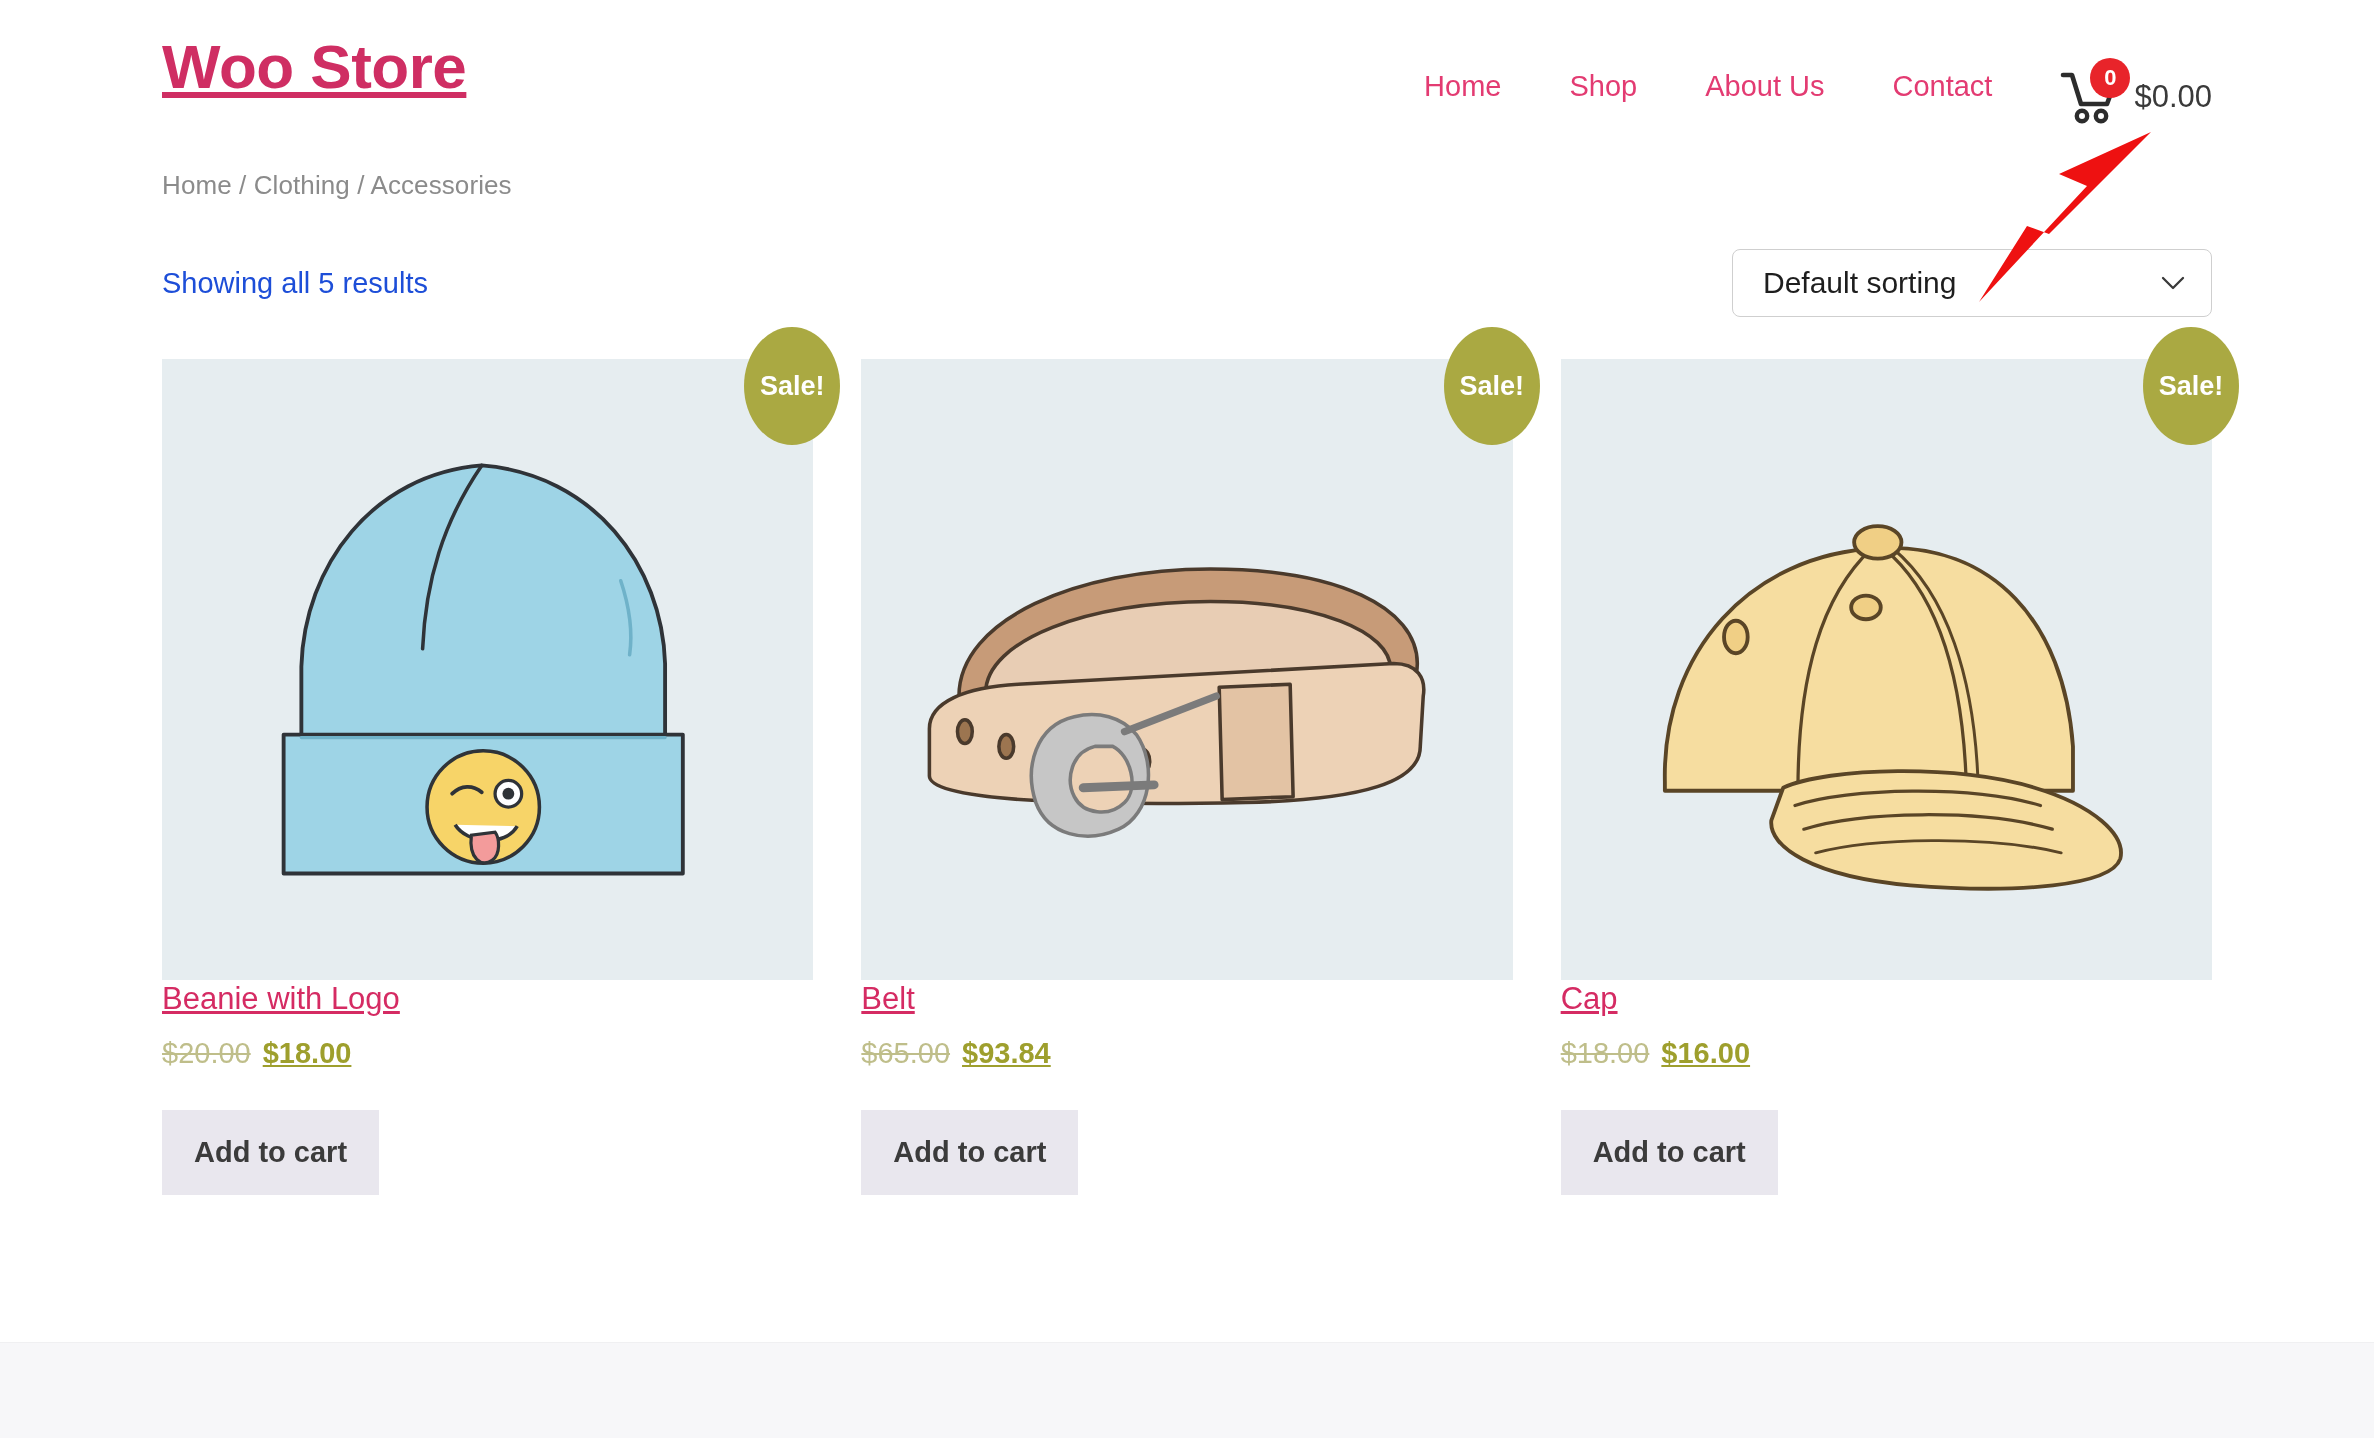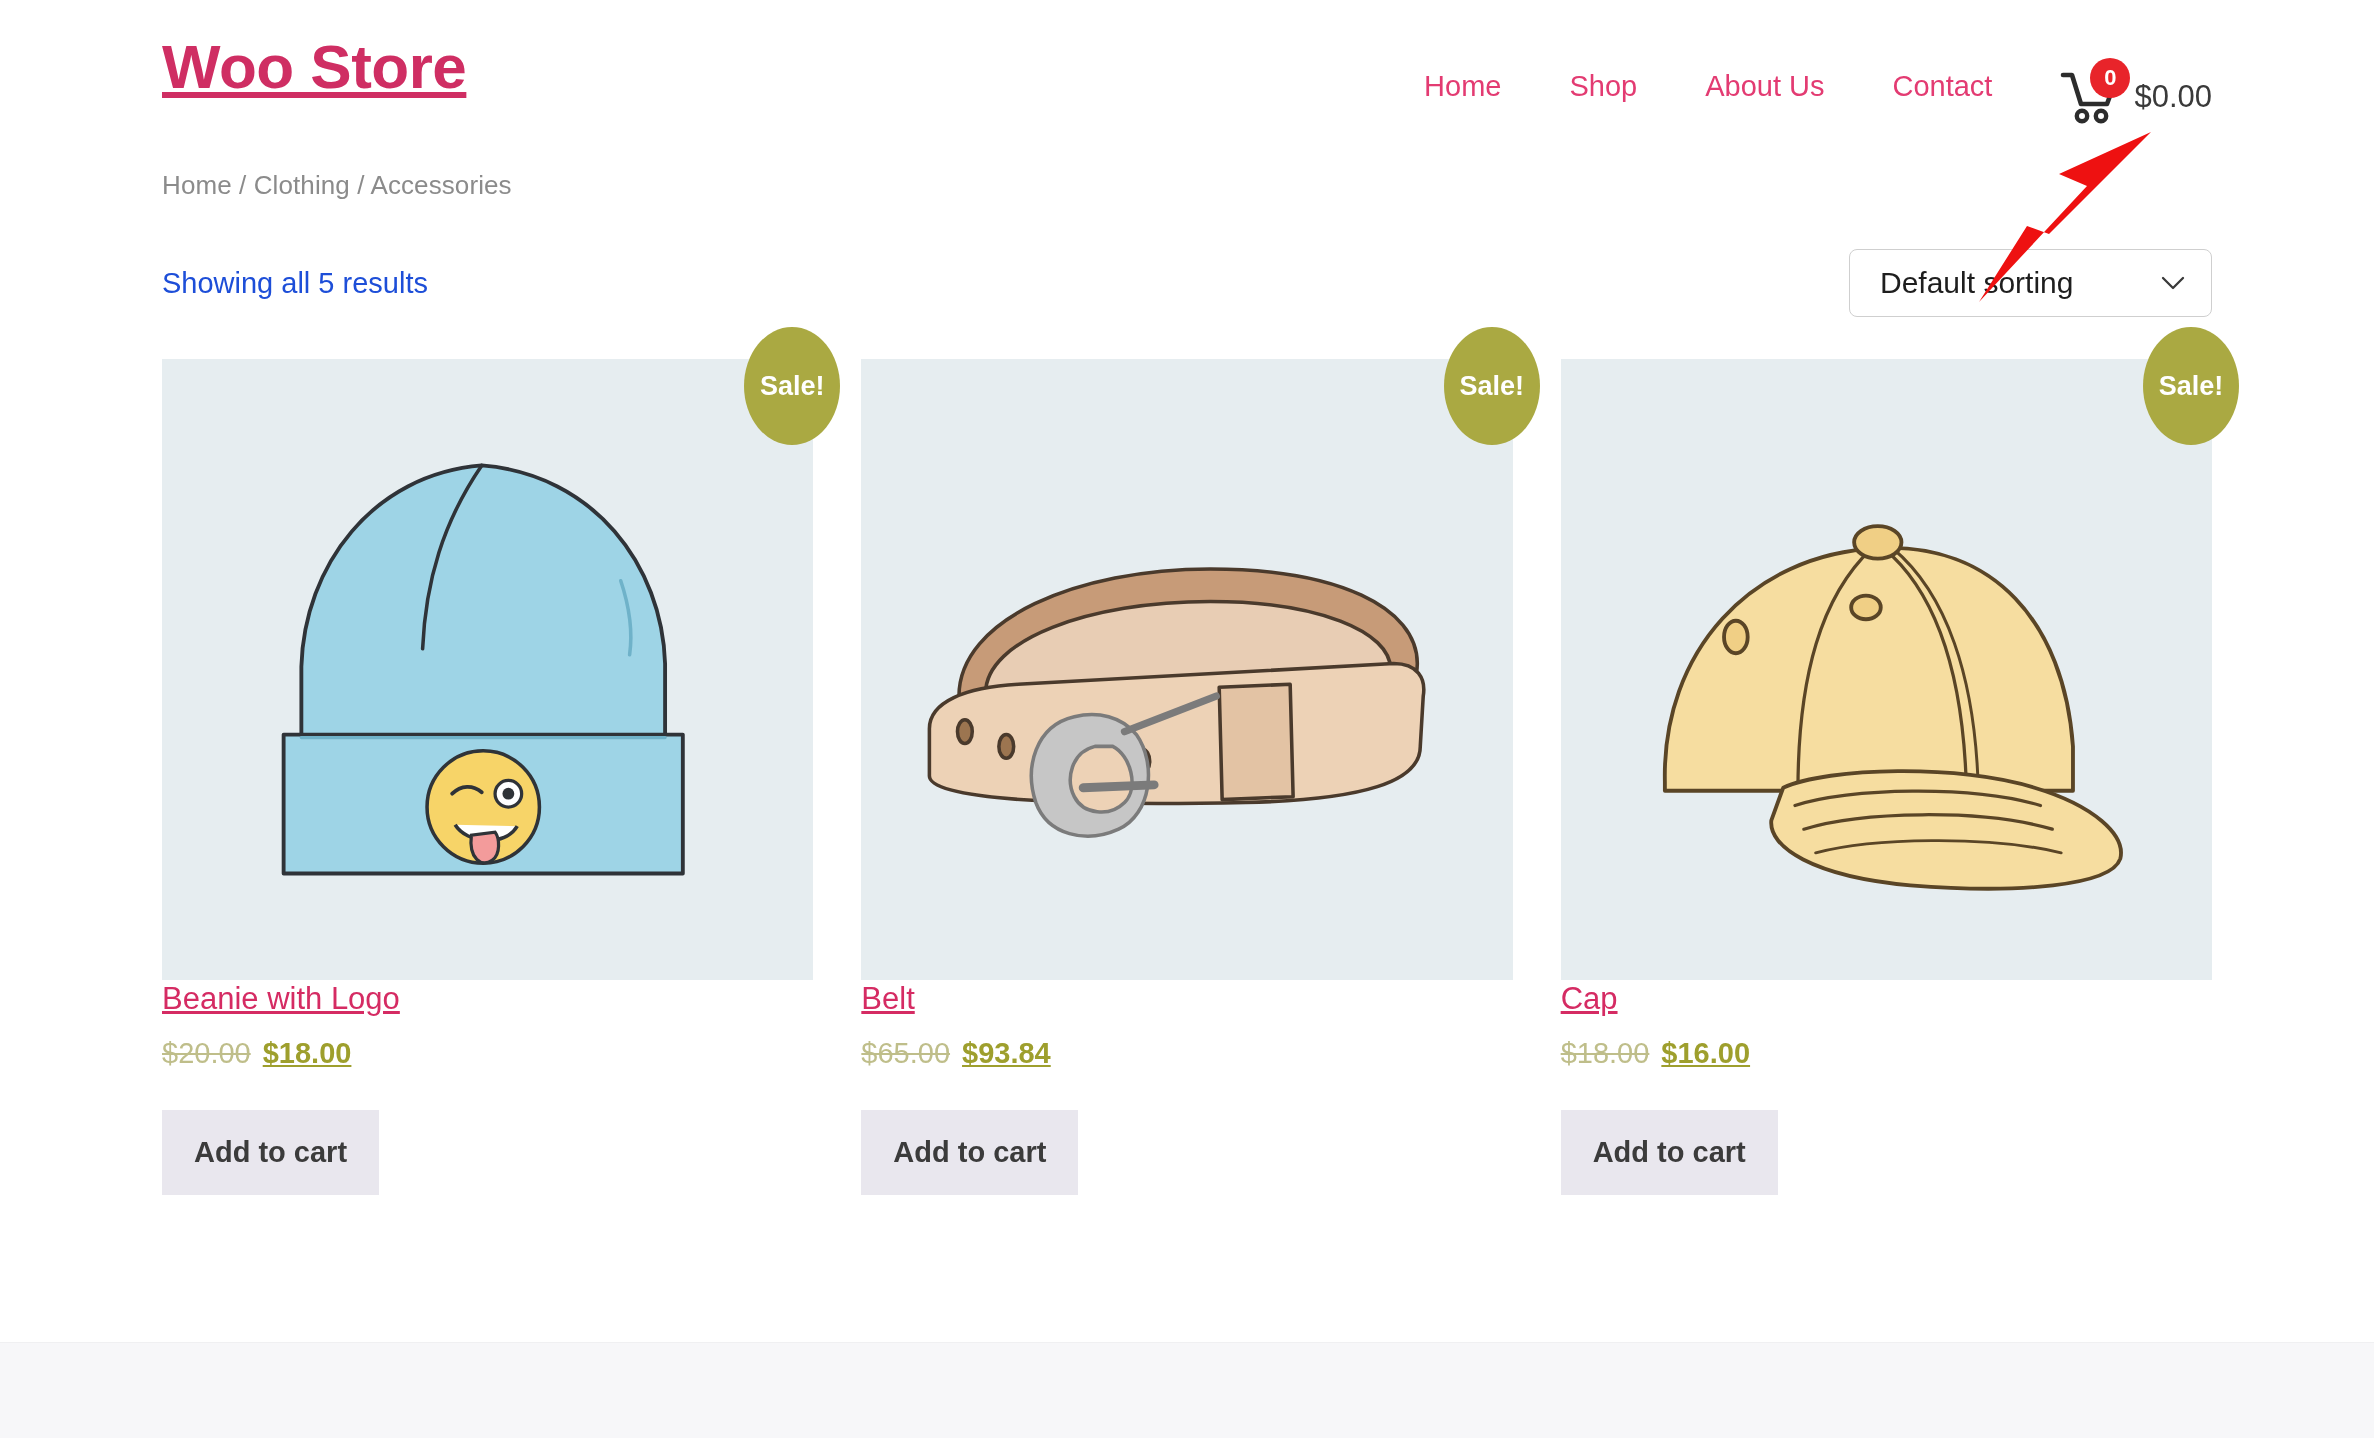--- a/index.html
+++ b/index.html
@@ -141,21 +141,21 @@
     justify-content: space-between;
     margin-top: 48px;
   }
 
   .result-count {
     font-size: 29px;
     color: #1d4ed8;
   }
 
   .sort-select {
-    width: 363px;
+    width: 480px;
     height: 68px;
     border: 1px solid #cfcfcf;
     border-radius: 8px;
     background: #ffffff;
     display: flex;
     align-items: center;
     justify-content: space-between;
     padding: 0 26px 0 30px;
     font-size: 30px;
     color: #1e1e1e;

